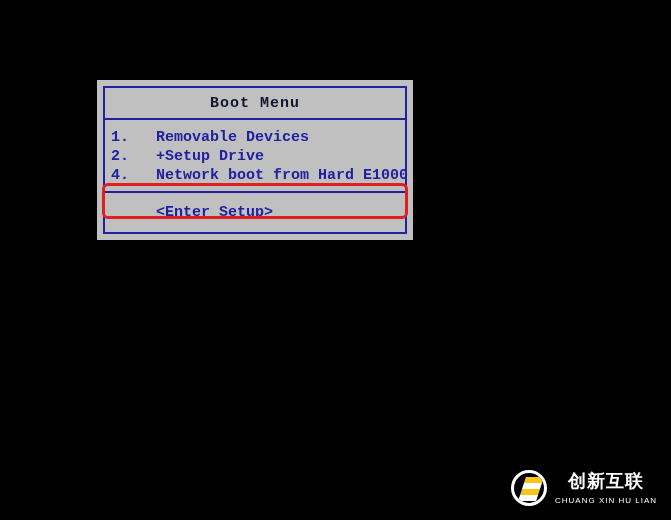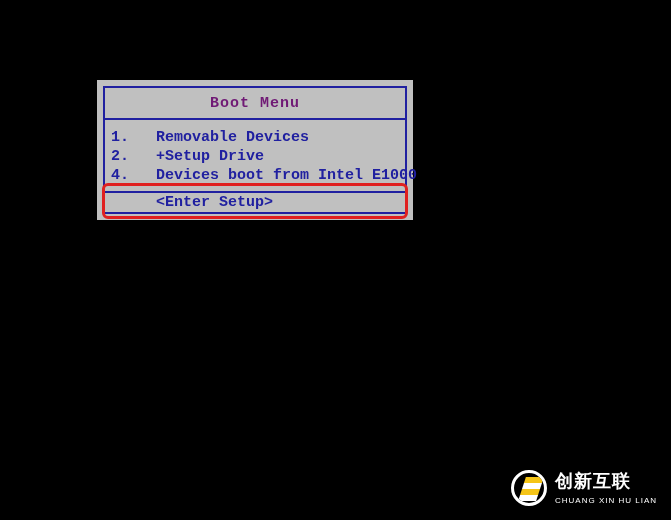--- a/index.html
+++ b/index.html
@@ -24,21 +24,21 @@
     width: 316px;
     background: #c0c0c0;
     padding: 6px;
   }
   .menu-title-box {
     border: 2px solid #2020a0;
     padding: 6px 0;
     text-align: center;
   }
   .menu-title {
-    color: #701a75;
+    color: #0f172a;
     font-weight: bold;
     font-size: 15px;
     letter-spacing: 1px;
   }
   .menu-list-box {
     border: 2px solid #2020a0;
     border-top: none;
     padding: 8px 6px 6px 6px;
   }
   .menu-item {
@@ -54,21 +54,21 @@
     border-radius: 6px;
     left: 102px;
     top: 183px;
     width: 306px;
     height: 36px;
     pointer-events: none;
   }
   .menu-footer-box {
     border: 2px solid #2020a0;
     border-top: none;
-    padding: 1px 6px;
+    padding: 11px 6px;
   }
   .footer-text {
     color: #2020a0;
     font-weight: bold;
     font-size: 15px;
     white-space: pre;
   }
   .watermark {
     position: absolute;
     right: 14px;
@@ -102,20 +102,21 @@
     display: flex;
     flex-direction: column;
     line-height: 1;
   }
   .wm-cn {
     color: #fff;
     font-family: "Microsoft YaHei", sans-serif;
     font-weight: bold;
     font-size: 18px;
     letter-spacing: 1px;
+    text-align: center;
   }
   .wm-en {
     color: #fff;
     font-family: Arial, sans-serif;
     font-size: 8px;
     letter-spacing: 1px;
     margin-top: 7px;
   }
 </style>
 </head>
@@ -123,21 +124,21 @@
 
 <div class="screen">
 
   <div class="menu-outer">
     <div class="menu-title-box">
       <span class="menu-title">Boot Menu</span>
     </div>
     <div class="menu-list-box">
       <div class="menu-item"><span>1.</span>   <span>Removable Devices</span></div>
       <div class="menu-item"><span>2.</span>   <span>+Setup Drive</span></div>
-      <div class="menu-item"><span>4.</span>   <span>Devices boot from Intel E1000</span></div>
+      <div class="menu-item"><span>4.</span>   <span>Network boot from Hard E1000</span></div>
     </div>
     <div class="menu-footer-box">
       <div class="footer-text">     <span>&lt;Enter Setup&gt;</span></div>
     </div>
   </div>
 
   <div class="highlight-box"></div>
 
   <div class="watermark">
     <div class="wm-logo">

